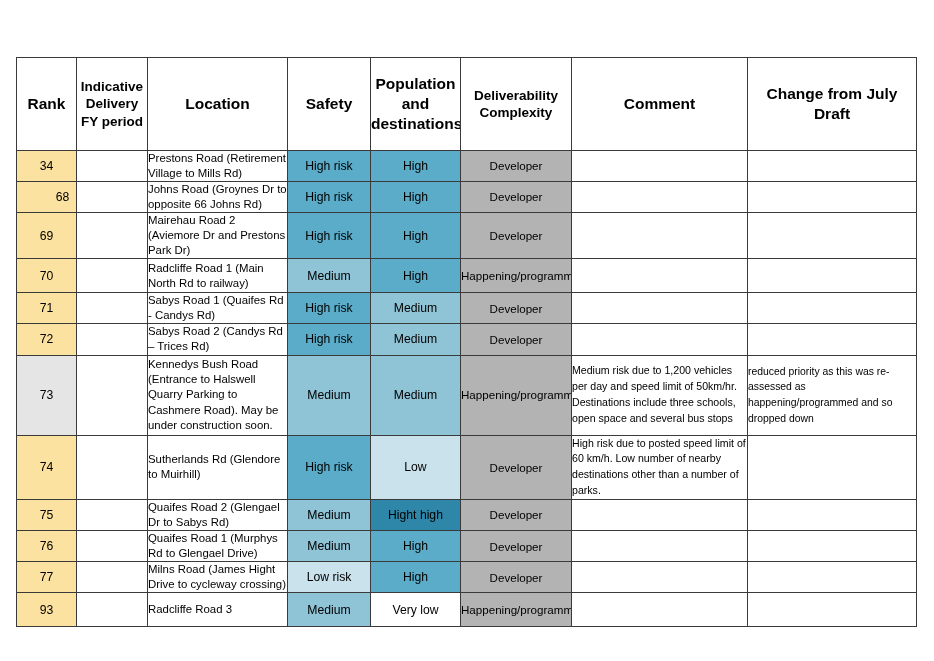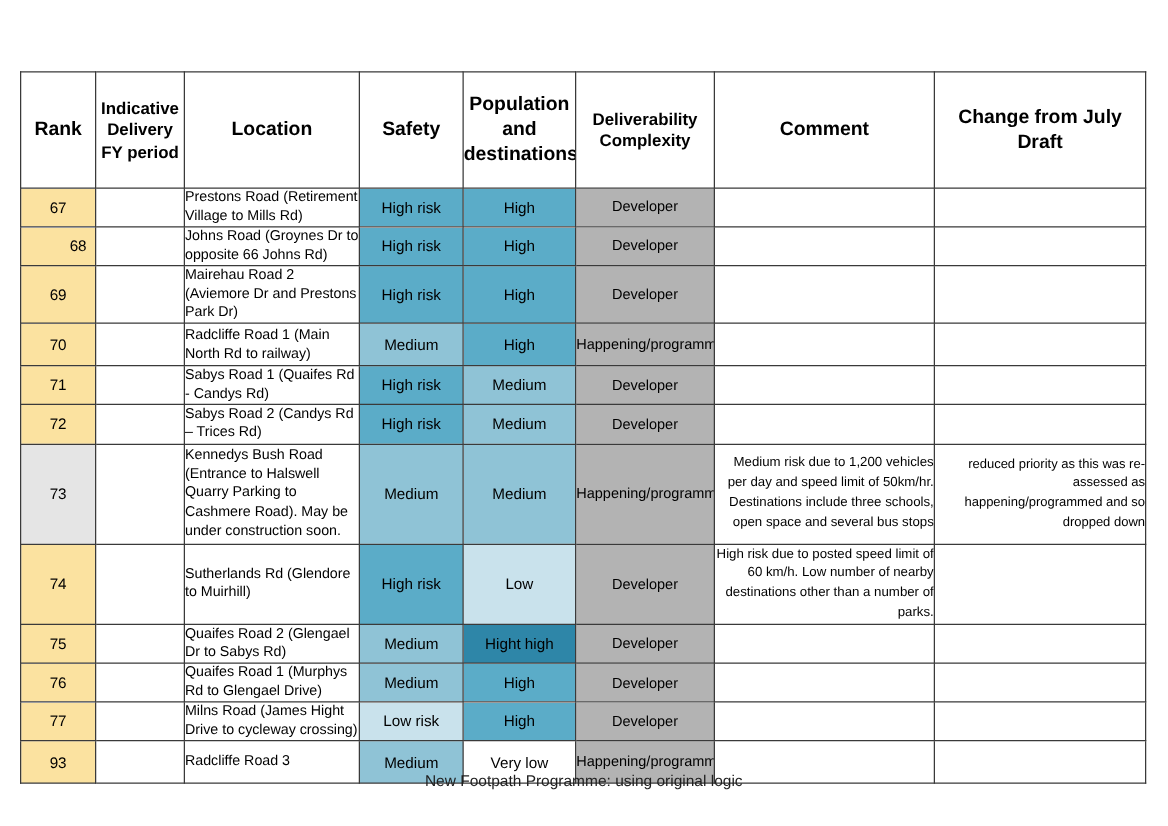--- a/index.html
+++ b/index.html
@@ -83,21 +83,21 @@
     font-size: 12.2px;
     padding: 2px 3px;
   }
   td.del {
     text-align: center;
     font-size: 11.6px;
     background: #B3B3B3;
     padding: 2px 3px;
   }
   td.comment, td.change {
-    text-align: right;
+    text-align: left;
     vertical-align: top;
     padding: 5px 6px 2px 6px;
     font-size: 10.6px;
     line-height: 1.5;
     background: #ffffff;
   }
   td.change { font-size: 10.4px; }
 
   .caption {
     position: absolute;
@@ -132,21 +132,21 @@
         <th>Location</th>
         <th>Safety</th>
         <th>Population and destinations</th>
         <th class="small-head">Deliverability Complexity</th>
         <th>Comment</th>
         <th>Change from July Draft</th>
       </tr>
     </thead>
     <tbody id="table-body">
         <tr style="height: 31px;">
-          <td class="rank" style="background: rgb(251, 226, 160);">67</td>
+          <td class="rank" style="background: rgb(251, 226, 160);">34</td>
           <td class="fy"></td>
           <td class="loc">Prestons Road (Retirement Village to Mills Rd)</td>
           <td class="cat" style="background: rgb(91, 172, 200);">High risk</td>
           <td class="cat" style="background: rgb(91, 172, 200);">High</td>
           <td class="del" style="background: rgb(179, 179, 179);">Developer</td>
           <td class="comment"></td>
           <td class="change"></td>
         </tr>
         <tr style="height: 31px;">
           <td class="rank" style="background: rgb(251, 226, 160); padding-left: 32px;">68</td>
@@ -254,15 +254,14 @@
           <td class="loc mid">Radcliffe Road 3</td>
           <td class="cat" style="background: rgb(143, 195, 214);">Medium</td>
           <td class="cat" style="background: rgb(255, 255, 255);">Very low</td>
           <td class="del" style="background: rgb(179, 179, 179);">Happening/programmed</td>
           <td class="comment"></td>
           <td class="change"></td>
         </tr>
       </tbody>
   </table>
 
-  <div class="caption">New Footpath Programme: using original logic</div>
 
 </div>
 
 </body></html>

